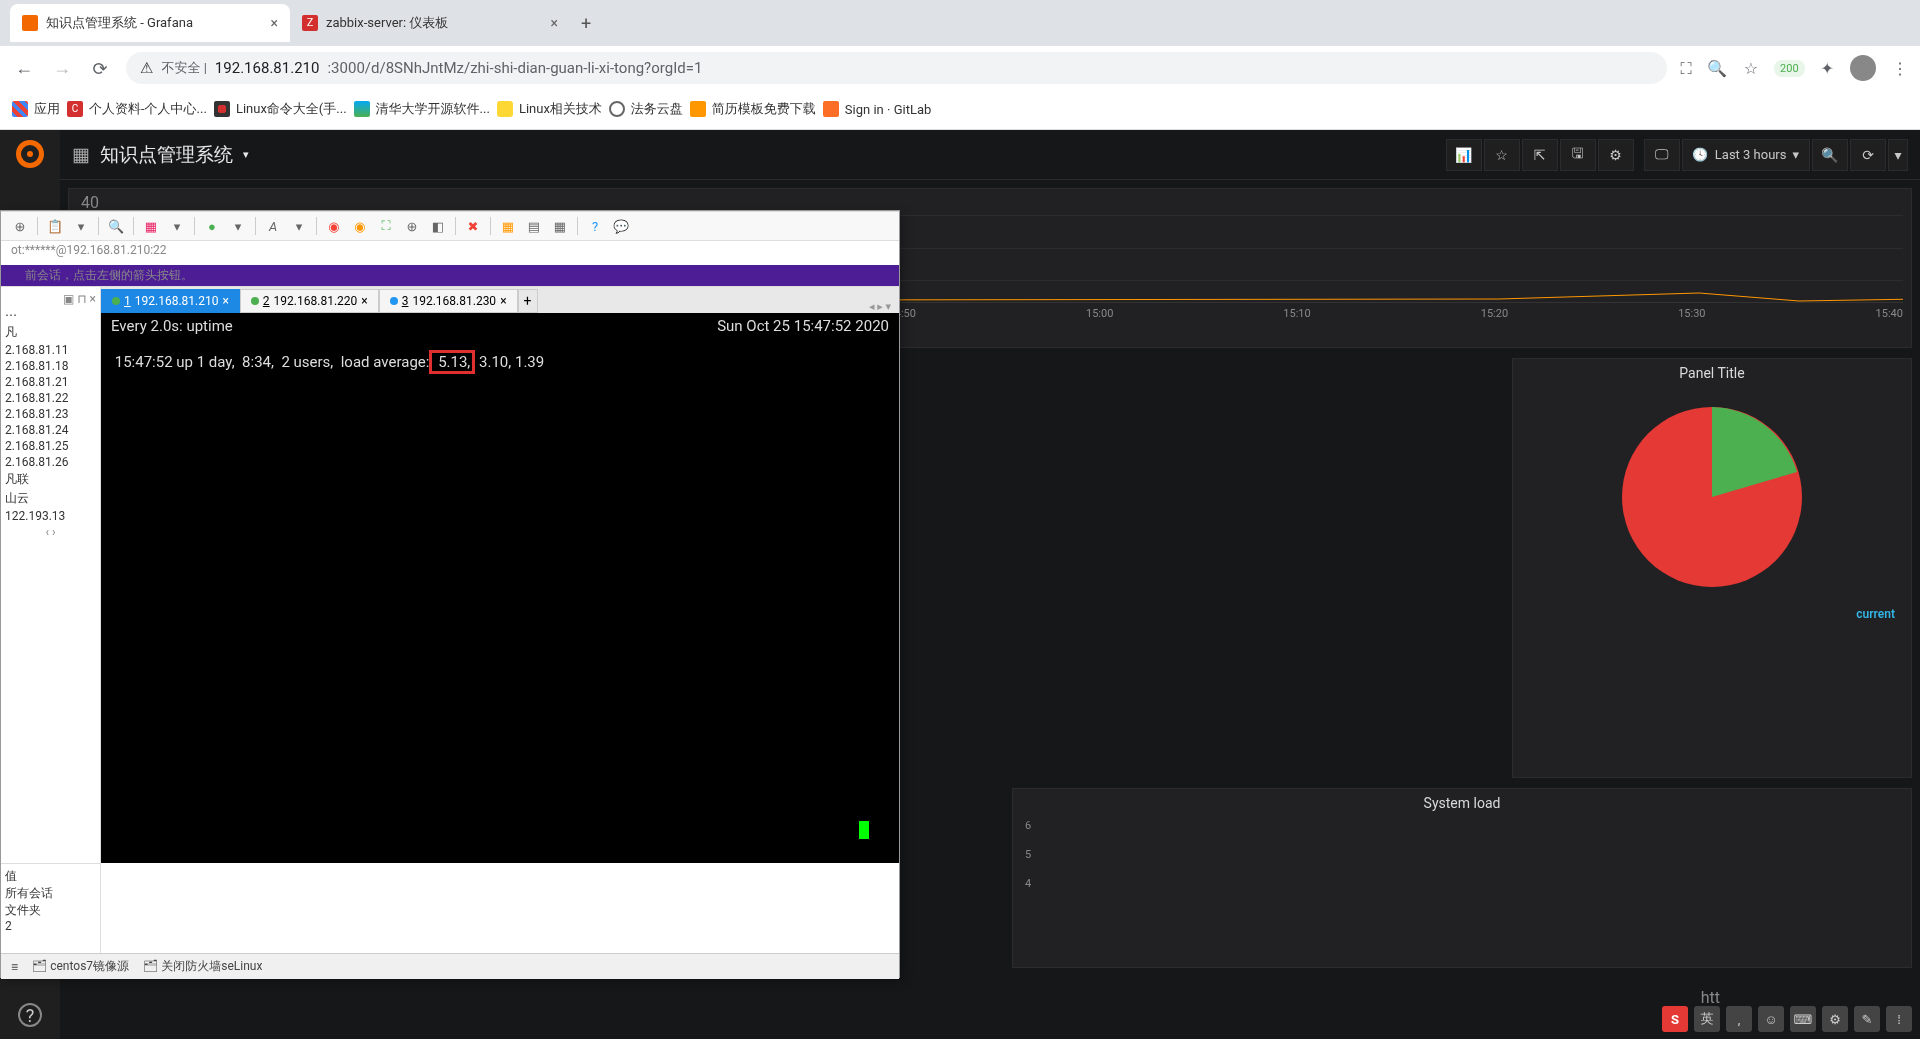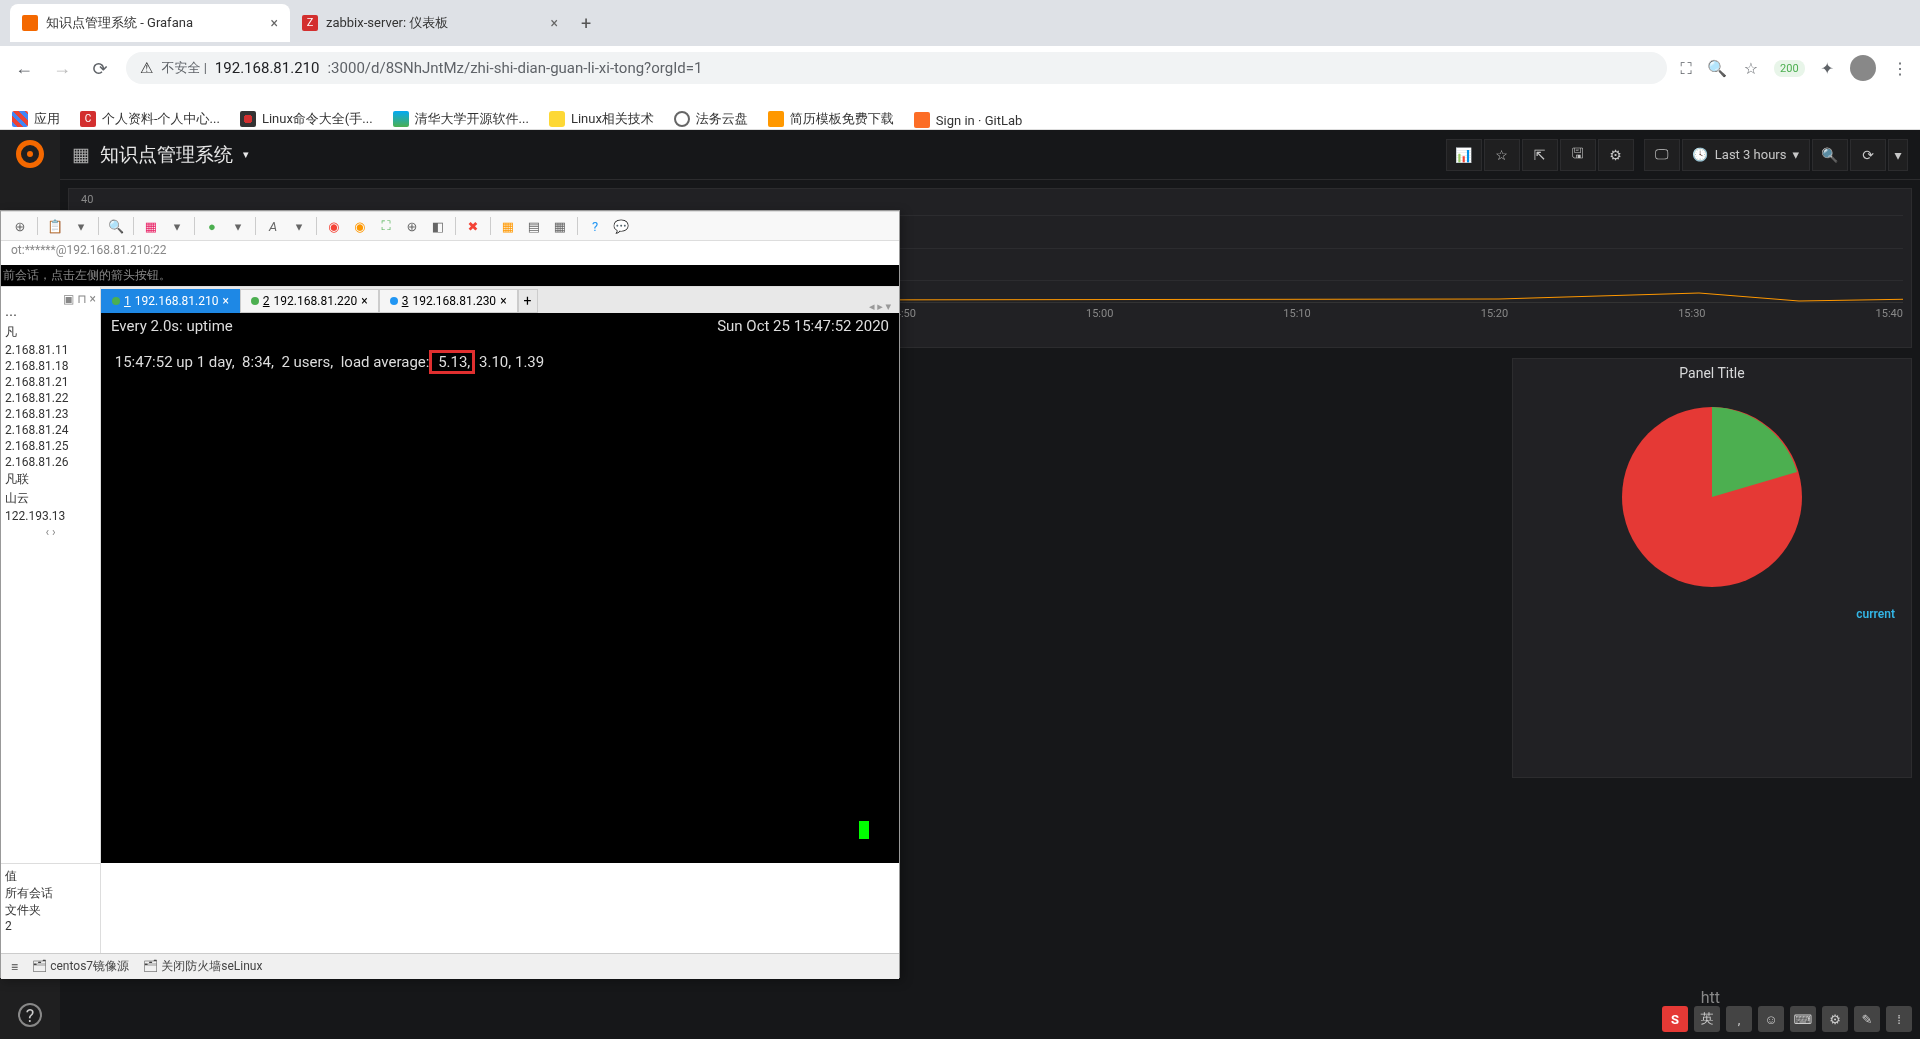--- a/index.html
+++ b/index.html
@@ -10,21 +10,21 @@
 .tab.inactive{background:transparent}
 .tab-icon{width:16px;height:16px;border-radius:2px}
 .tab-close{margin-left:auto;color:#666;font-size:14px}
 .tab-new{width:32px;text-align:center;color:#555;font-size:18px;cursor:pointer}
 .addr-row{height:44px;display:flex;align-items:center;padding:0 12px;gap:14px}
 .nav-btn{width:24px;height:24px;color:#5f6368;font-size:18px;display:flex;align-items:center;justify-content:center;cursor:pointer}
 .addr-bar{flex:1;height:32px;background:#f1f3f4;border-radius:16px;display:flex;align-items:center;padding:0 14px;font-size:15px;color:#333;gap:8px}
 .addr-warn{color:#5f6368;font-size:13px}
 .addr-icons{display:flex;gap:16px;align-items:center;color:#5f6368}
 .badge200{background:#e8f5e9;color:#4caf50;font-size:11px;padding:2px 6px;border-radius:8px}
-.bm-row{height:38px;display:flex;align-items:flex-end;padding:0 12px;gap:20px;font-size:13px;color:#333}
+.bm-row{height:38px;display:flex;align-items:center;padding:0 12px;gap:7px;font-size:13px;color:#333}
 .bm-item{display:flex;align-items:center;gap:6px;cursor:pointer}
 .bm-icon{width:16px;height:16px;border-radius:2px}
 
 .grafana{position:absolute;top:130px;left:0;right:0;bottom:0;background:#161719;color:#d8d9da}
 .gf-sidebar{position:absolute;left:0;top:0;bottom:0;width:60px;background:#1f1f20;display:flex;flex-direction:column;align-items:center;padding-top:8px}
 .gf-logo{width:32px;height:32px;margin-bottom:20px}
 .gf-help{position:absolute;bottom:12px;color:#ccc;font-size:18px;border:2px solid #888;width:24px;height:24px;border-radius:50%;display:flex;align-items:center;justify-content:center}
 .gf-top{position:absolute;left:60px;right:0;top:0;height:50px;background:#161719;display:flex;align-items:center;padding:0 12px;border-bottom:1px solid #2c2c2e}
 .gf-title{display:flex;align-items:center;gap:10px;font-size:19px;color:#e8e8e8}
 .gf-grid-icon{color:#aaa}
@@ -34,21 +34,21 @@
 .gf-time{width:auto;padding:0 10px;font-size:13px;gap:6px}
 .gf-body{position:absolute;left:60px;right:0;top:50px;bottom:0;padding:8px;background:#161719}
 .panel{background:#212124;border:1px solid #2c2c2e;position:absolute}
 .panel-title{text-align:center;font-size:14px;color:#d8d9da;padding:6px 0}
 .p-graph{left:8px;top:8px;right:8px;height:160px}
 .graph-area{position:relative;margin:4px 8px 0 30px;height:110px;border-bottom:1px solid #333}
 .graph-line{position:absolute;left:0;right:0;height:1px;background:rgba(255,255,255,0.05)}
 .xaxis{display:flex;justify-content:space-between;font-size:11px;color:#888;padding:4px 8px 0 30px}
 .legend-row{font-size:11px;color:#aaa;padding:2px 8px 2px 30px}
 .legend-dot{display:inline-block;width:14px;height:3px;margin-right:4px;vertical-align:middle}
-.y40{position:absolute;left:12px;top:4px;font-size:11px;color:#888}
+.y40{position:absolute;left:12px;top:4px;font-size:16px;color:#888}
 
 .p-gauge{left:8px;top:178px;width:580px;height:420px;border:3px solid #e02f2f}
 .gauge-wrap{position:relative;width:100%;height:340px;display:flex;align-items:center;justify-content:center}
 .gauge-val{font-size:80px;font-weight:300;color:#fff;position:absolute;bottom:30px}
 .p-pie{right:8px;top:178px;width:400px;height:420px}
 .pie-svg{display:block;margin:10px auto}
 .pie-legend{font-size:13px;color:#bbb;padding:4px 16px}
 .pie-legend-row{display:flex;align-items:center;gap:8px;padding:2px 0}
 .pie-cur{text-align:right;color:#33b5e5;font-size:12px;padding-right:16px;font-weight:600}
 .pie-val{margin-left:auto}
@@ -61,21 +61,21 @@
 
 .xshell{position:absolute;top:210px;left:0;width:900px;height:768px;background:#f5f5f5;border:1px solid #999;box-shadow:3px 3px 10px rgba(0,0,0,0.3);z-index:100}
 .xs-title{height:34px;display:flex;align-items:center;padding:0 10px;font-size:13px;color:#333;background:#fff}
 .xs-wbtn{margin-left:auto;display:flex;gap:0}
 .xs-wbtn div{width:46px;height:30px;display:flex;align-items:center;justify-content:center;color:#333;font-size:13px;cursor:pointer}
 .xs-menu{height:26px;display:flex;align-items:center;gap:14px;padding:0 10px;font-size:13px;color:#333;background:#fff}
 .xs-tool{height:30px;display:flex;align-items:center;gap:8px;padding:0 10px;background:#f8f8f8;border-top:1px solid #ddd;border-bottom:1px solid #ddd}
 .xs-ticon{width:18px;height:18px;font-size:13px;color:#666;display:flex;align-items:center;justify-content:center}
 .xs-sep{width:1px;height:18px;background:#ccc}
 .xs-addr{height:24px;padding:2px 10px;font-size:12px;color:#888;background:#fff}
-.xs-hint{height:22px;padding:2px 2px;font-size:12px;color:#888;background:#000000;border-bottom:1px solid #ddd}
+.xs-hint{height:22px;padding:2px 24px;font-size:12px;color:#888;background:#4c1d95;border-bottom:1px solid #ddd}
 .xs-body{display:flex;height:calc(100% - 190px)}
 .xs-tree{width:100px;background:#fff;border-right:1px solid #ddd;font-size:12px;color:#333;padding:4px;overflow:hidden}
 .xs-tree div{padding:1px 0;white-space:nowrap}
 .xs-main{flex:1;display:flex;flex-direction:column}
 .xs-tabs{height:26px;display:flex;background:#e8e8e8;align-items:end}
 .xs-tab{height:24px;padding:0 10px;font-size:12px;display:flex;align-items:center;gap:4px;background:#f5f5f5;border:1px solid #ccc;cursor:pointer}
 .xs-tab.active{background:#1e88e5;color:#fff;border-color:#1e88e5}
 .xs-tab-dot{width:8px;height:8px;border-radius:50%}
 .xs-tab-add{width:20px;text-align:center;border:1px solid #ccc;height:24px;line-height:22px;font-size:14px;cursor:pointer}
 .xs-term{flex:1;background:#000;color:#ddd;font-family:Consolas,monospace;font-size:15px;padding:4px 10px;position:relative;white-space:pre}
@@ -243,20 +243,28 @@
       <div class="pie-cur">current</div>
     </div>
 
     <div class="panel p-small">
       <svg width="100%" height="100%">
           <rect x="0" y="140" width="30" height="40" fill="#ff9800" stroke="#e02f2f" stroke-width="2"></rect>
         </svg>
       <div class="p-pct">50%</div>
     </div>
 
+    <div class="panel p-sysload">
+      <div class="panel-title">System load</div>
+      <div class="sl-axis">
+        <span>6</span>
+          <span>5</span>
+          <span>4</span>
+      </div>
+    </div>
   </div>
 </div>
 
 <div class="xshell">
   <div class="xs-tool">
     <span class="xs-ticon">⊕</span>
       <span class="xs-sep"></span>
     <span class="xs-ticon">📋</span>
       <span class="xs-ticon">▾</span>
       <span class="xs-sep"></span>

